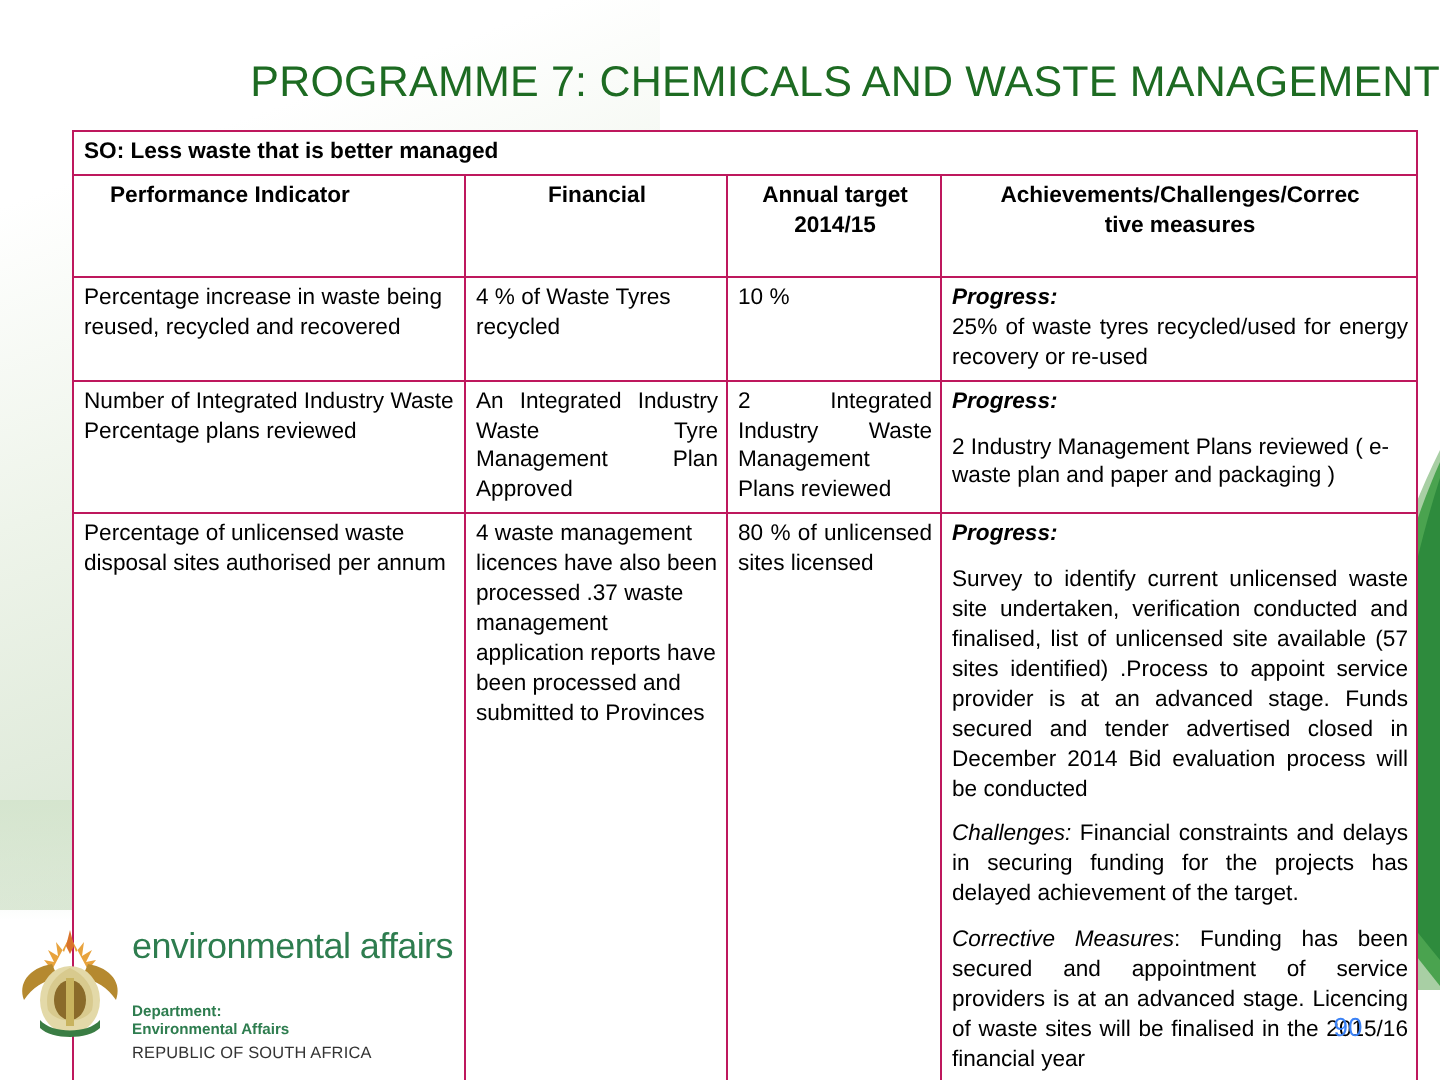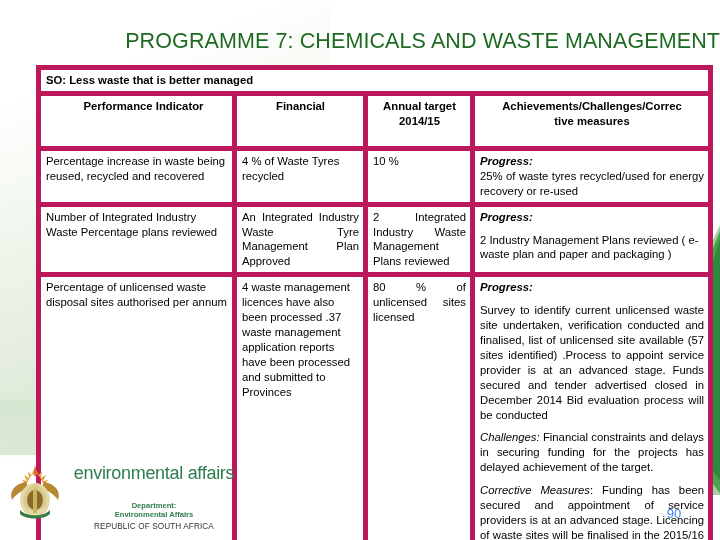--- a/index.html
+++ b/index.html
@@ -56,21 +56,21 @@
   table.main {
     position: absolute;
     left: 36px; top: 65px;
     width: 672px;
     border-collapse: collapse;
     table-layout: fixed;
     z-index: 3;
     background: transparent;
   }
   table.main td, table.main th {
-    border: 5px solid #be185d;
+    border: 1px solid #be185d;
     vertical-align: top;
     padding: 3px 4px 3px 5px;
     font-size: 11.3px;
     color: #000000;
     line-height: 1.32;
     background: #ffffff;
   }
 
   
   td.so-banner {
@@ -89,21 +89,21 @@
     border: 1px solid #13a54b;
     color: #ffffff;
     font-weight: bold;
     font-size: 12.2px;
     text-align: center;
     vertical-align: middle;
     padding: 4px 3px 5px 3px;
     line-height: 1.3;
     height: 44px;
   }
-  th.hdr.first { text-align: center; padding-left: 18px; }
+  th.hdr.first { text-align: left; padding-left: 18px; }
 
   
   col.c1 { width: 196px; }
   col.c2 { width: 131px; }
   col.c3 { width: 107px; }
   col.c4 { width: 238px; }
 
   .cell p { margin: 0; }
   .just { text-align: justify; text-justify: inter-word; }
   .italbold { font-style: italic; font-weight: bold; }
@@ -120,21 +120,20 @@
   }
   .logo-crest {
     position: absolute;
     left: 0; top: 0;
     width: 58px; height: 62px;
   }
   .logo-text {
     position: absolute;
     left: 60px; top: 2px;
     width: 176px;
-    text-align: center;
   }
   .logo-ea {
     font-size: 18px;
     color: #2e7d4f;
     letter-spacing: -0.3px;
     line-height: 1;
     white-space: nowrap;
   }
   .logo-dept {
     font-size: 7.6px;

